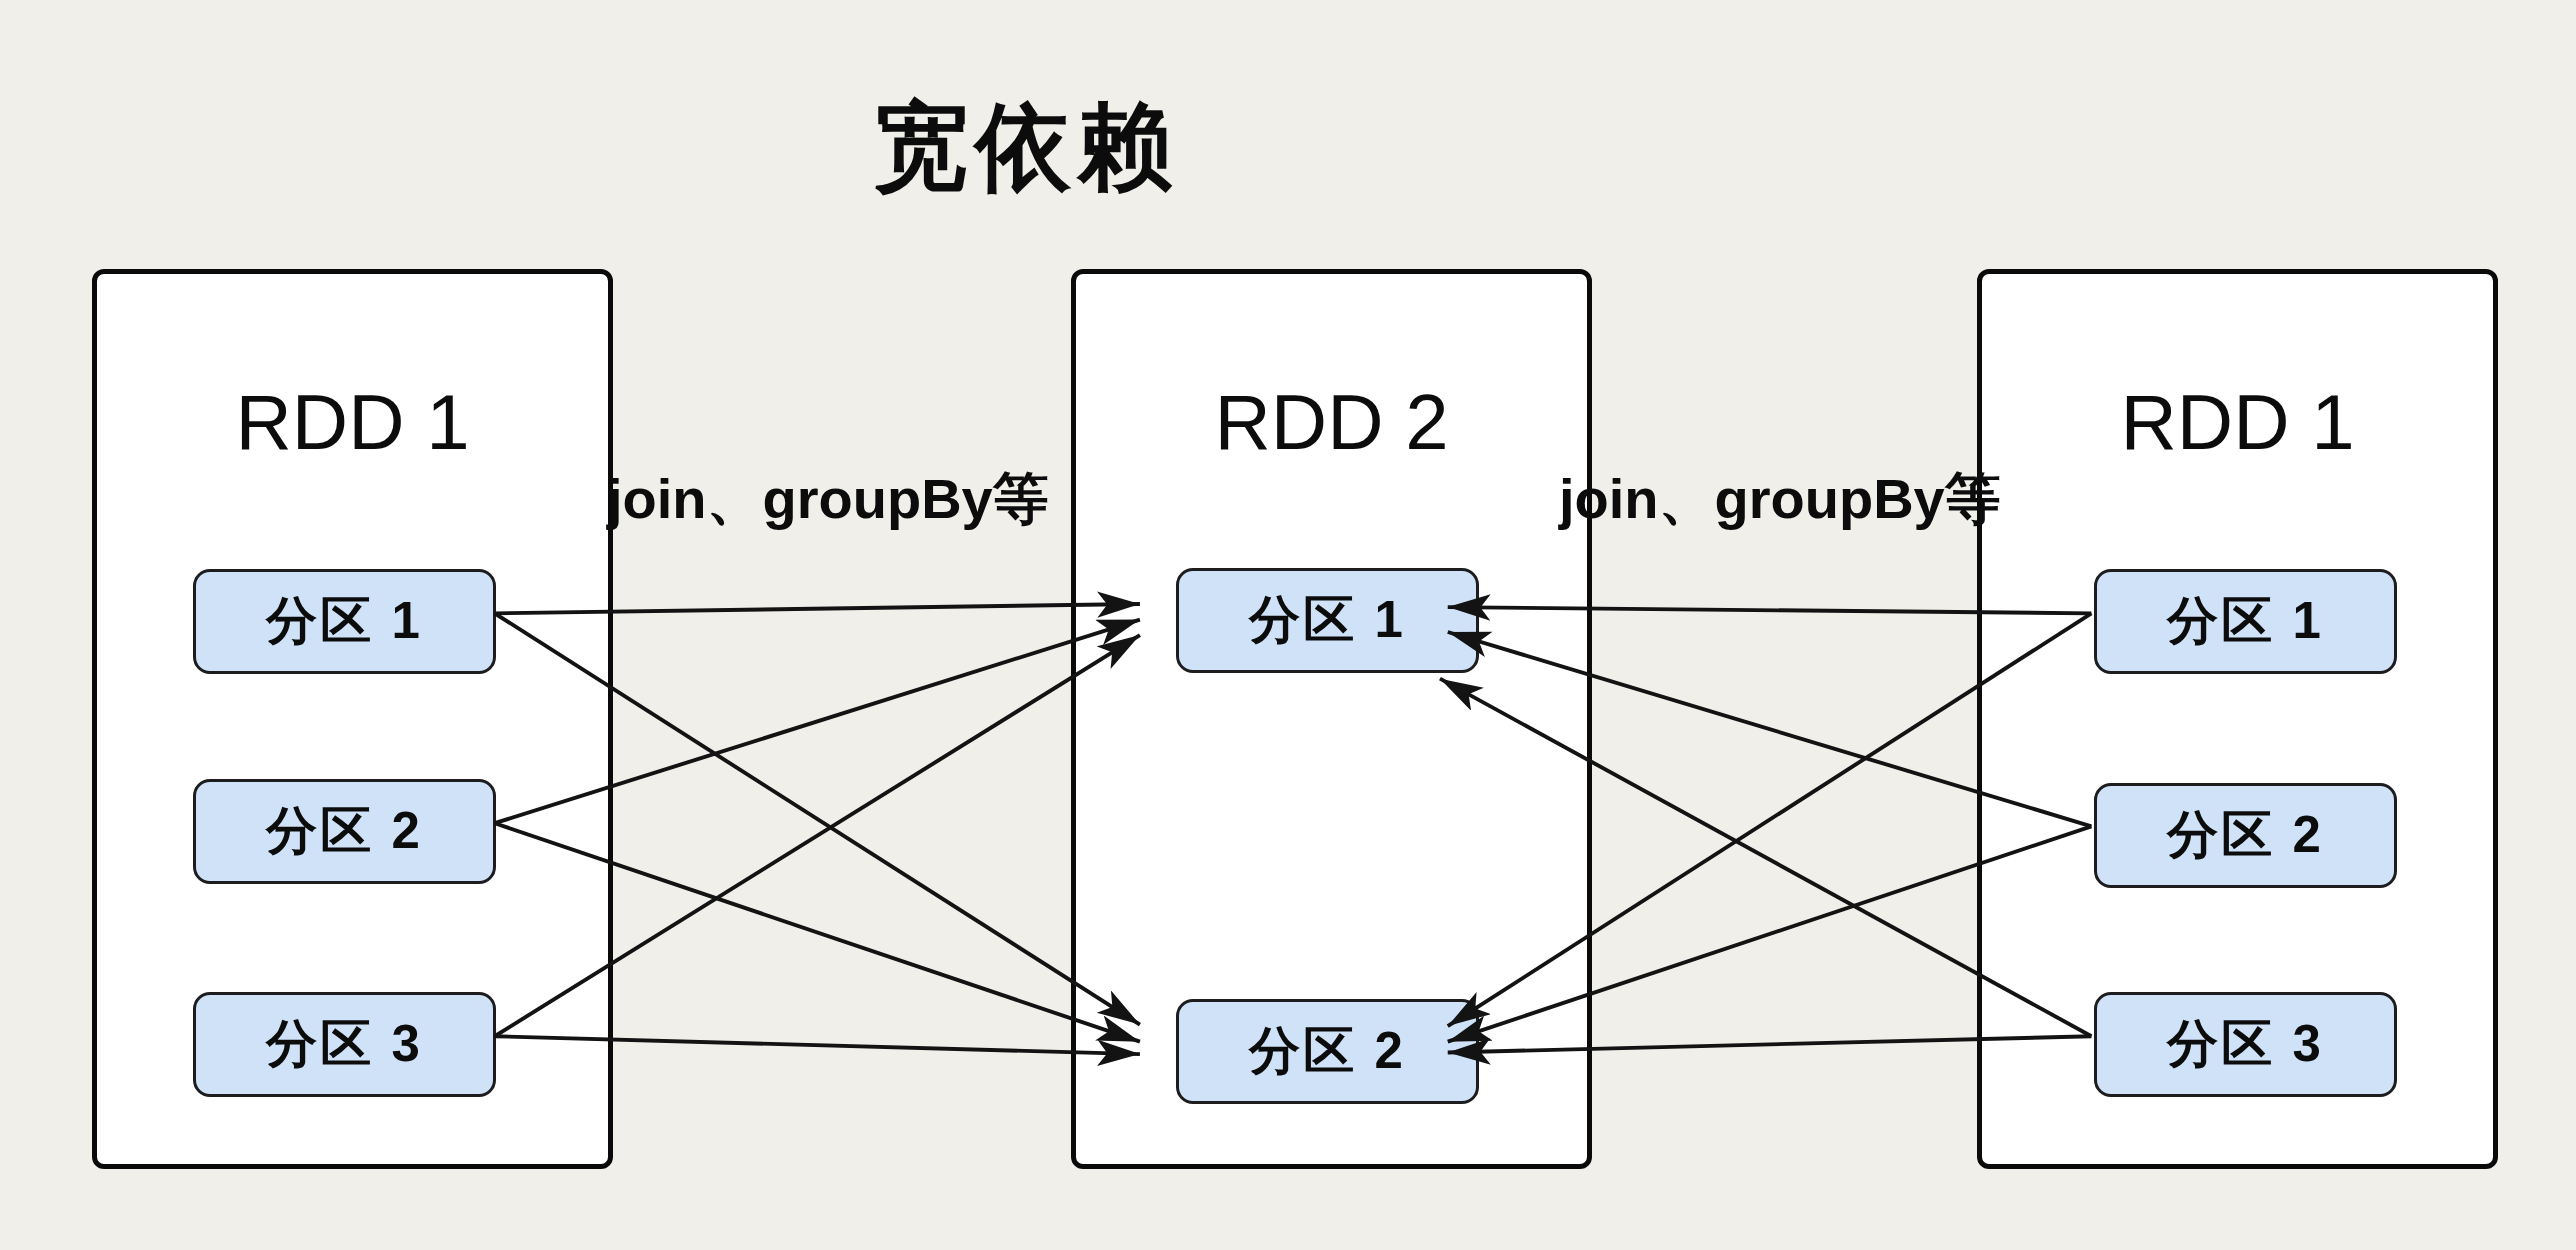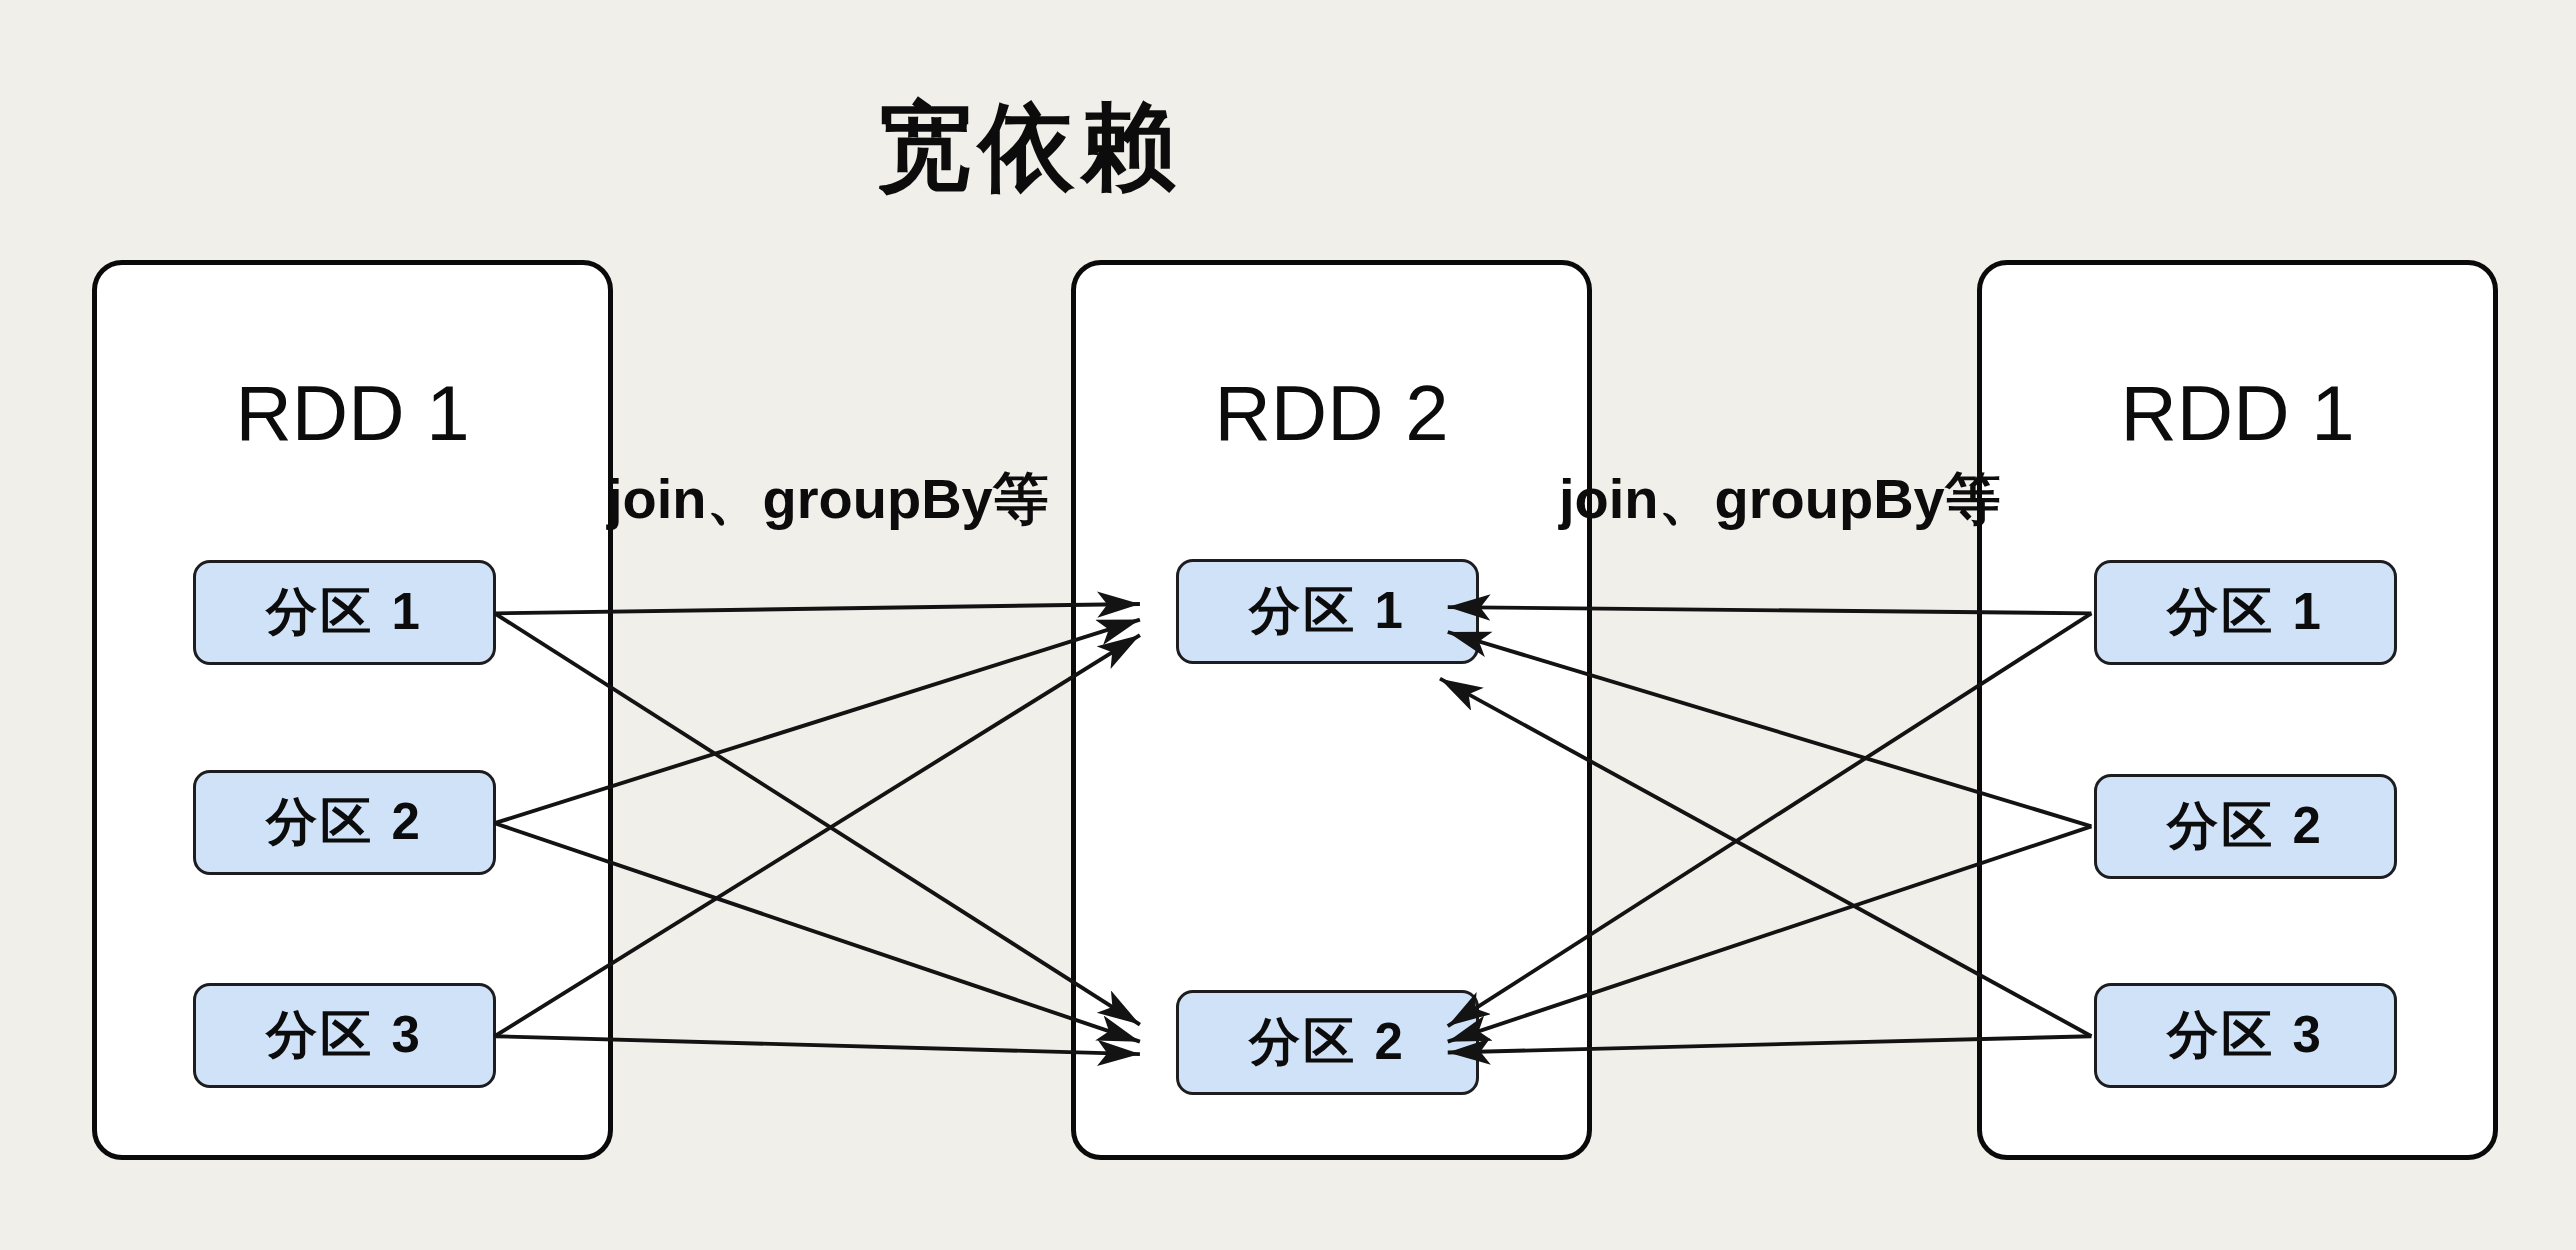--- a/index.html
+++ b/index.html
@@ -12,32 +12,32 @@
     --arrow:#131313;
   }
   html,body{margin:0;padding:0;}
   body{
     width:2576px;height:1250px;
     background:var(--bg);
     font-family:"Liberation Sans","DejaVu Sans",sans-serif;
     color:var(--text);
     overflow:hidden;
   }
-  .stage{position:relative;width:2052px;height:1250px;padding-left:7px;}
+  .stage{position:relative;width:2052px;height:1250px;}
   .diagram-title{
     position:absolute;left:0;top:84px;width:100%;
     text-align:center;
     font-size:96px;font-weight:700;letter-spacing:6.2px;
     color:var(--text);
   }
   .rdd-container{
-    position:absolute;top:260px;width:521px;height:900px;
+    position:absolute;top:269px;width:521px;height:900px;
     background:var(--container-fill);
     border:5.4px solid var(--container-border);
-    border-radius:30px;
+    border-radius:12px;
     box-sizing:border-box;
   }
   .c-left{left:92px;}
   .c-mid{left:1038px;margin-left:33px;}
   .c-right{left:1977px;}
   .rdd-label{
     position:absolute;left:0;top:103px;width:100%;
     text-align:center;font-size:78px;font-weight:400;
     color:var(--text);
   }

